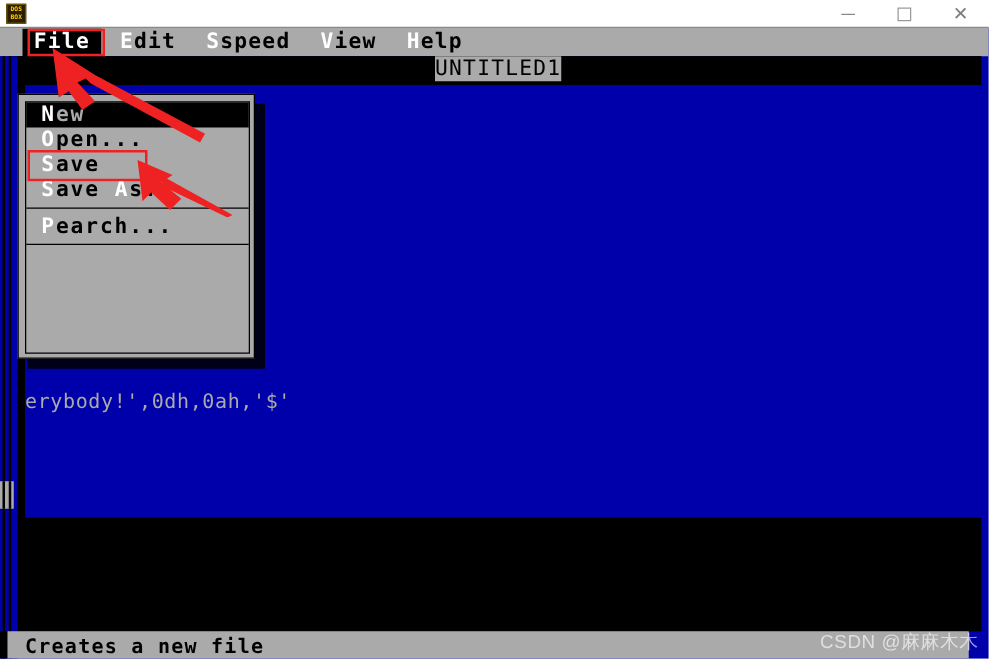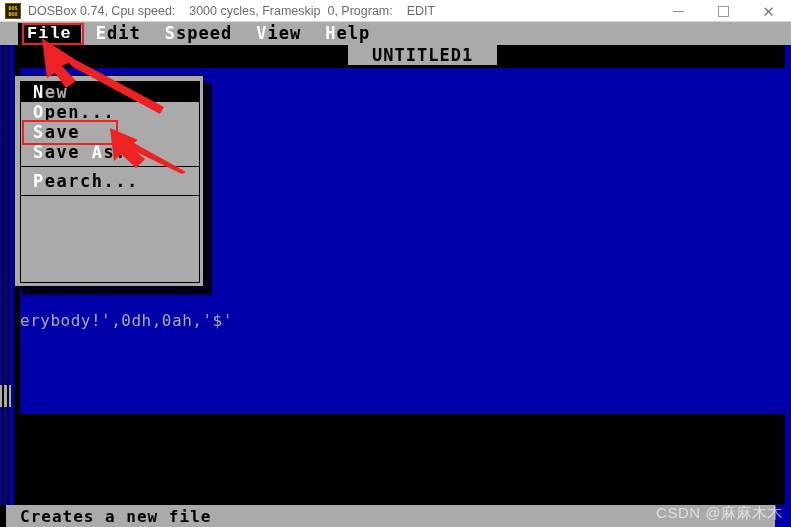--- a/index.html
+++ b/index.html
@@ -128,21 +128,20 @@
   .menu-item {
     padding: 1px 9px 2px 9px;
     margin-left: 6px;
     white-space: pre;
     line-height: 19px;
   }
   .menu-item:first-child { margin-left: 18px; }
   .menu-item.active {
     background: #000000;
     color: #ffffff;
-    font-family: Liberation Mono, monospace;
   }
   .menu-item .hot { color: #ffffff; }
   .menu-item.active .hot { color: #ffffff; }
 
   
   .edit-window {
     position: absolute;
     left: 6px;
     top: 23px;
     width: 779px;
@@ -157,23 +156,23 @@
     background: #000000;
   }
   .edit-win-title {
     position: absolute;
     left: 342px;
     top: 0;
     height: 20px;
     background: #aaaaaa;
     color: #000000;
     font-size: 17px;
-    font-weight: bold;
+    font-weight: normal;
     letter-spacing: 1px;
-    padding: 0 24px;
+    padding: 0 0;
     line-height: 21px;
     white-space: pre;
   }
   .edit-canvas {
     position: absolute;
     left: 14px;
     top: 23px;
     width: 765px;
     height: 346px;
     background: #0000aa;
@@ -324,21 +323,20 @@
 </head>
 <body>
 
 <div id="app">
 
   <div class="titlebar">
     <div class="dosbox-icon">
       <span>DOS</span>
       <span>BOX</span>
     </div>
-    <div class="title-text">DOSBox 0.74, Cpu speed:    3000 cycles, Frameskip  0, Program:    EDIT</div>
     <div class="win-controls">
       <div class="win-btn">
         <span class="min-glyph"></span>
       </div>
       <div class="win-btn">
         <span class="max-glyph"></span>
       </div>
       <div class="win-btn">
         <span class="close-glyph">✕</span>
       </div>

